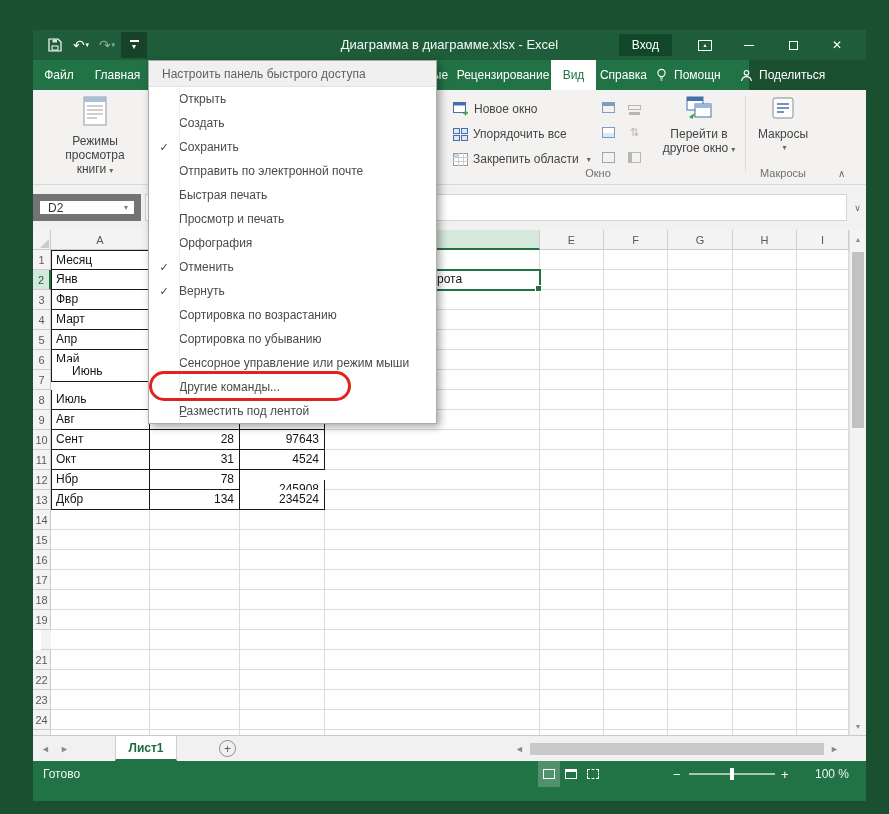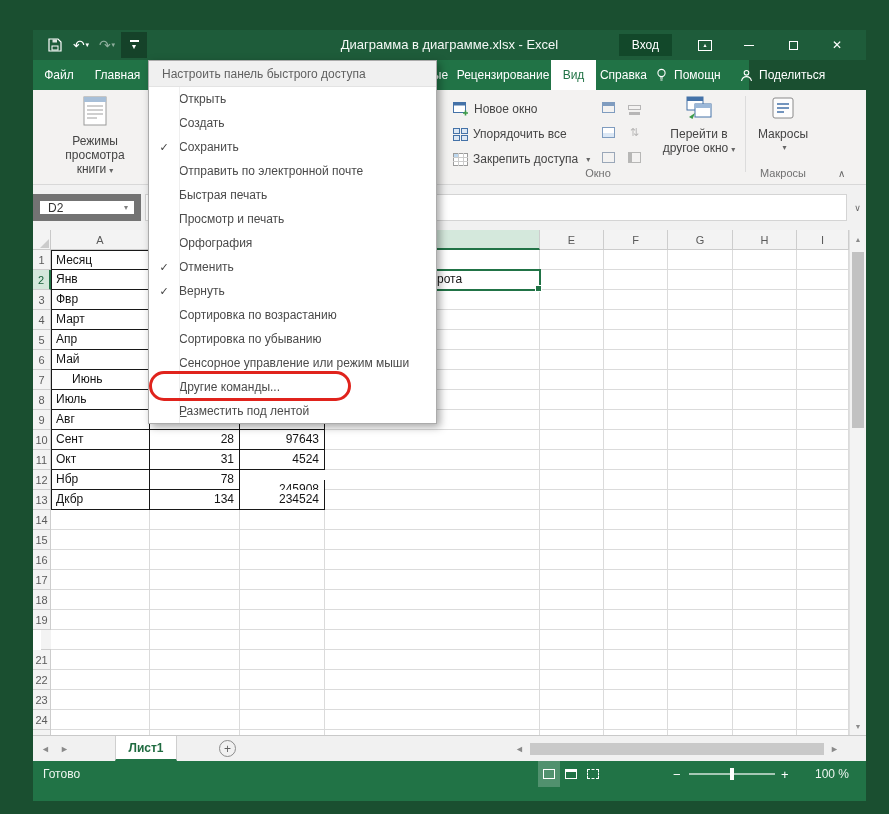--- a/index.html
+++ b/index.html
@@ -195,21 +195,21 @@
           </g>
         </svg>
       <span>Упорядочить все</span>
     </div>
     <div class="rbtn" style="left:420px;top:58px">
       <svg width="15" height="13" viewBox="0 0 15 13">
           <rect x=".5" y=".5" width="14" height="12" fill="#fff" stroke="#9b9b9b"></rect>
           <rect x=".5" y=".5" width="5" height="4" fill="#bdd7ee" stroke="#9b9b9b"></rect>
           <path d="M5.5 0v13M0 4.5h15M10.5 0v13M0 8.5h15" stroke="#cccccc"></path>
         </svg>
-      <span>Закрепить доступа</span>
+      <span>Закрепить области</span>
       <span class="dd">▾</span>
     </div>
 
     <div class="sicon" style="left:565px;top:8px">
         <div style="width:13px;height:11px;border:1px solid #7f9cbf;border-top:4px solid #7f9cbf"></div>
       </div>
     <div class="sicon" style="left:565px;top:33px">
         <div style="width:13px;height:11px;border:1px solid #7f9cbf;background:linear-gradient(#fff 60%,#dce8f5 60%)"></div>
       </div>
     <div class="sicon" style="left:565px;top:58px">
@@ -351,21 +351,21 @@
         <div class="cell" style="left: 764px; top: 100px; width: 52px; height: 20px;"></div>
         <div class="cell bord bl" style="left: 18px; top: 120px; width: 99px; height: 20px;">Май</div>
         <div class="cell bord" style="left: 117px; top: 120px; width: 90px; height: 20px;"></div>
         <div class="cell bord" style="left: 207px; top: 120px; width: 85px; height: 20px;"></div>
         <div class="cell" style="left: 292px; top: 120px; width: 215px; height: 20px;"></div>
         <div class="cell" style="left: 507px; top: 120px; width: 64px; height: 20px;"></div>
         <div class="cell" style="left: 571px; top: 120px; width: 64px; height: 20px;"></div>
         <div class="cell" style="left: 635px; top: 120px; width: 65px; height: 20px;"></div>
         <div class="cell" style="left: 700px; top: 120px; width: 64px; height: 20px;"></div>
         <div class="cell" style="left: 764px; top: 120px; width: 52px; height: 20px;"></div>
-        <div class="cell bord bl" style="left: 18px; top: 140px; width: 99px; height: 20px; padding-left: 20px;">Июнь</div>
+        <div class="cell bord bl" style="left: 18px; top: 132px; width: 99px; height: 20px; padding-left: 20px;">Июнь</div>
         <div class="cell bord" style="left: 117px; top: 140px; width: 90px; height: 20px;"></div>
         <div class="cell bord" style="left: 207px; top: 140px; width: 85px; height: 20px;"></div>
         <div class="cell" style="left: 292px; top: 140px; width: 215px; height: 20px;"></div>
         <div class="cell" style="left: 507px; top: 140px; width: 64px; height: 20px;"></div>
         <div class="cell" style="left: 571px; top: 140px; width: 64px; height: 20px;"></div>
         <div class="cell" style="left: 635px; top: 140px; width: 65px; height: 20px;"></div>
         <div class="cell" style="left: 700px; top: 140px; width: 64px; height: 20px;"></div>
         <div class="cell" style="left: 764px; top: 140px; width: 52px; height: 20px;"></div>
         <div class="cell bord bl" style="left: 18px; top: 160px; width: 99px; height: 20px;">Июль</div>
         <div class="cell bord" style="left: 117px; top: 160px; width: 90px; height: 20px;"></div>

